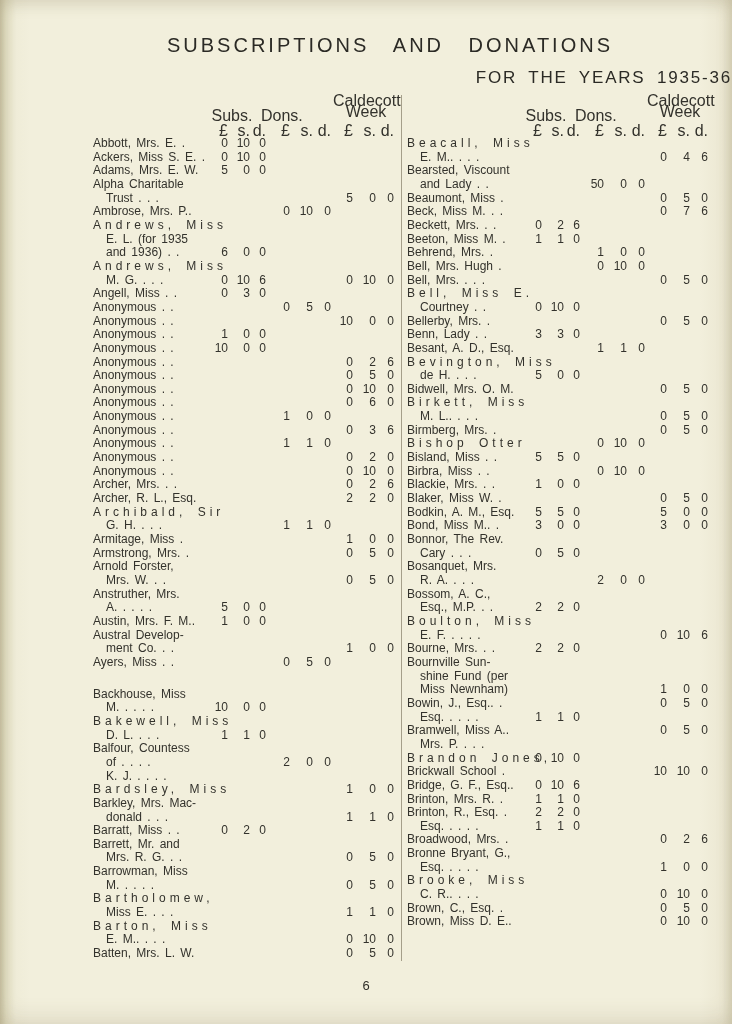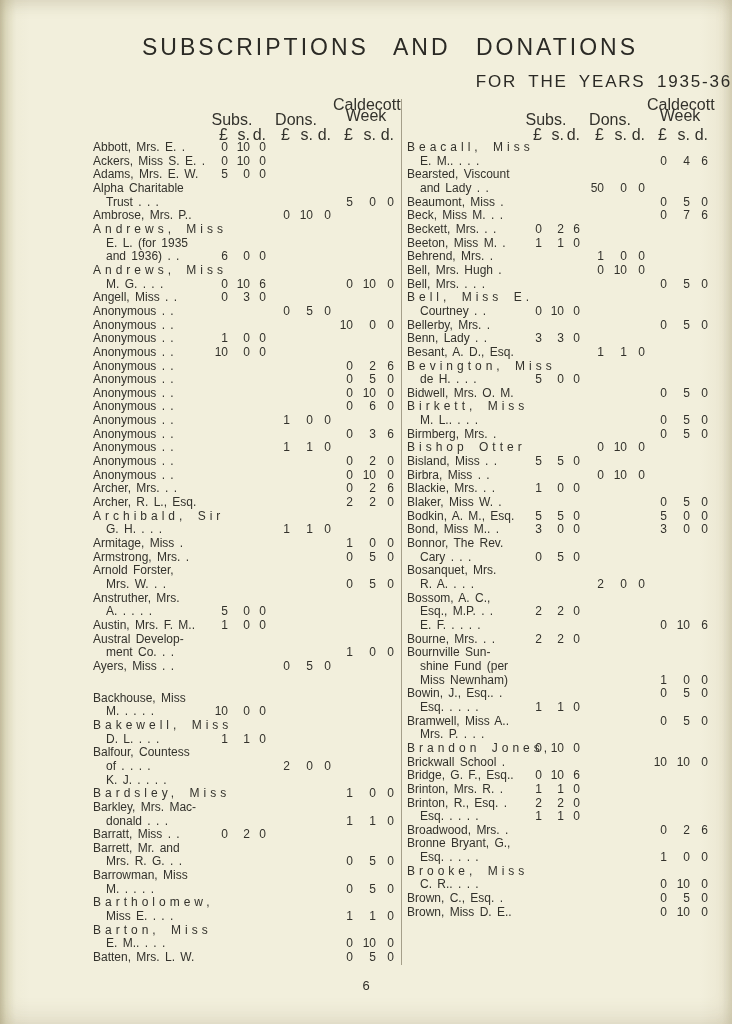--- a/index.html
+++ b/index.html
@@ -9,36 +9,36 @@
     background:#e8e4cc;
   }
   .page{
     position:relative;width:732px;height:1024px;overflow:hidden;
     background:linear-gradient(90deg,#cfc9ab 0px,#e3dfc4 6px,#efecd8 16px,#f2efdc 30px,#f2efdc 700px,#ece8d3 722px,#e2ddc5 732px);
     box-shadow:inset 0 6px 14px rgba(120,110,70,.18), inset 0 -10px 18px rgba(120,110,70,.12);
     color:#2f2e28;
   }
   .titles{text-align:center;padding-left:48px;}
   h1.title{
-    margin:34px 0 0 0;font-size:23px;font-weight:400;
+    margin:34px 0 0 0;font-size:20px;font-weight:400;
     letter-spacing:3px;word-spacing:16px;color:#2b2a25;
   }
   h2.subtitle{
     margin:11px 0 0 0;font-size:17px;font-weight:400;
     letter-spacing:1.8px;word-spacing:5px;color:#2b2a25;text-align:right;
   }
   .cols{display:flex;margin:7px 0 0 93px;}
   .half{width:307px;position:relative;}
   .half.right{margin-left:5px;}
   .divider{width:1px;background:#a59f8a;align-self:stretch;margin-left:1px;}
   
   .thead{position:relative;height:42px;font-size:16px;color:#33322c;}
   .h-cald{position:absolute;top:0;left:240px;width:66px;text-align:center;line-height:11px;}
   .h-subs{position:absolute;top:12px;left:104px;width:70px;text-align:center;}
-  .h-dons{position:absolute;top:12px;left:168px;width:70px;text-align:center;}
+  .h-dons{position:absolute;top:12px;left:168px;width:70px;}
   .cur{position:absolute;top:27px;width:24px;text-align:right;}
   
   .s0{left:111px}.s1{left:133px}.s2{left:149px}
   .d0{left:173px}.d1{left:196px}.d2{left:214px}
   .c0{left:236px}.c1{left:259px}.c2{left:277px}
   
   .entries{font-size:12px;line-height:13.65px;color:#33322c;}
   .entry{position:relative;}
   .nl{white-space:nowrap;word-spacing:2px;}
   .nl.cont{padding-left:13px;}
@@ -538,20 +538,21 @@
             <span class="amt d2">0</span>
           </div>
           <div class="entry">
             <div class="nl">Bossom, A. C.,</div>
             <div class="nl cont">Esq., M.P. . .</div>
             <span class="amt s0">2</span>
             <span class="amt s1">2</span>
             <span class="amt s2">0</span>
           </div>
           <div class="entry">
+            <div class="nl sp">Boulton, Miss</div>
             <div class="nl cont">E. F. . . . .</div>
             <span class="amt c0">0</span>
             <span class="amt c1">10</span>
             <span class="amt c2">6</span>
           </div>
           <div class="entry">
             <div class="nl">Bourne, Mrs. . .</div>
             <span class="amt s0">2</span>
             <span class="amt s1">2</span>
             <span class="amt s2">0</span>

